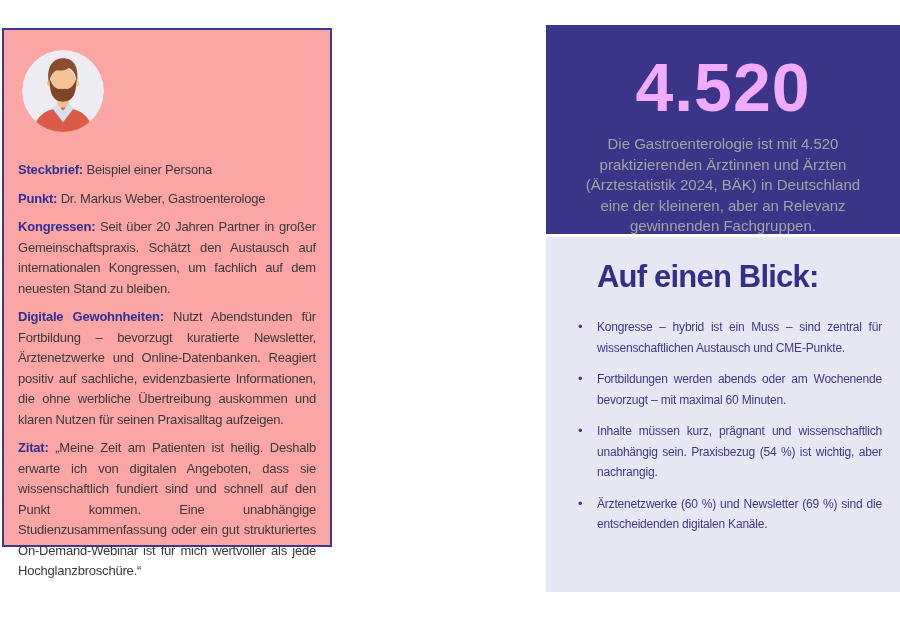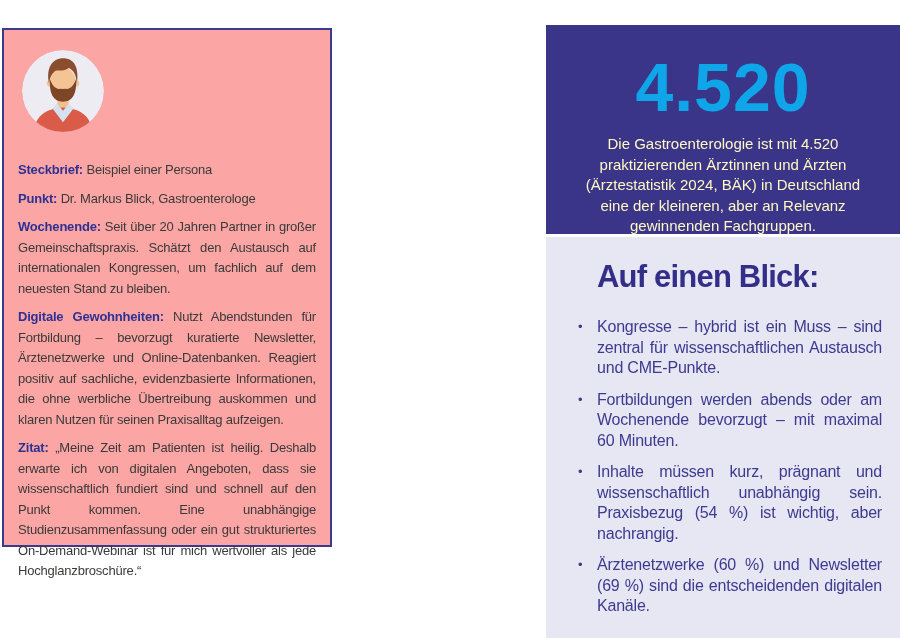--- a/index.html
+++ b/index.html
@@ -21,41 +21,41 @@
     color:#3A3A39;text-align:justify;margin:0 0 8px 0;
   }
   .para .label{font-weight:bold;color:#2E3192;}
   
   .stat-box{
     position:absolute;left:546px;top:25px;width:354px;height:209px;
     background:#3B3589;box-sizing:border-box;text-align:center;
     padding-top:28px;
   }
   .stat-number{
-    font-size:68px;font-weight:700;color:#0ea5e9;line-height:1;
+    font-size:68px;font-weight:700;color:#f0abfc;line-height:1;
     letter-spacing:1px;
   }
   .stat-desc{
-    margin:13px auto 0;width:306px;color:#fef9c3;
+    margin:13px auto 0;width:306px;color:#a3a3a3;
     font-size:15px;line-height:20.5px;
   }
   
   .glance-box{
-    position:absolute;left:546px;top:237px;width:354px;height:401px;
+    position:absolute;left:546px;top:237px;width:354px;height:355px;
     background:#E7E6F3;box-sizing:border-box;
     padding:22px 18px 0 51px;
   }
   .glance-heading{
     font-size:31px;font-weight:800;color:#332F88;
     letter-spacing:-0.8px;margin:0 0 22px 0;
   }
   ul.bullets{list-style:none;margin:0;padding:0;}
   ul.bullets li{
     position:relative;margin:0 0 11px 0;
-    font-size:16px;line-height:20.5px;letter-spacing:-0.2px;
+    font-size:12px;line-height:20.5px;letter-spacing:-0.2px;
     color:#3D3A90;text-align:justify;
   }
   ul.bullets li::before{
     content:"\2022";position:absolute;left:-19px;top:0;
     color:#3D3A90;font-size:13px;
   }
 </style>
 </head>
 <body>
 
@@ -84,22 +84,22 @@
         <path d="M34,35 C33,53 38,63 50,63 C62,63 67,53 66,35 C63,45 58,48 50,48 C42,48 37,45 34,35 Z" fill="#7E4527"></path>
 
         <path d="M42,49 Q50,54 58,49 Q54,46.5 50,47.5 Q46,46.5 42,49 Z" fill="#7E4527"></path>
 
         <path d="M33,41 C29,22 37,10 50,10 C63,10 70,20 67,41 C66,32 64,25 57,22 C49,28 42,23 40,26 C36,29 34,34 33,41 Z" fill="#8A4E2F"></path>
       </g>
     </svg>
   </div>
   <div class="paragraphs" id="profile-paragraphs">
       <p class="para"><span class="label">Steckbrief:</span> <span>Beispiel einer Persona</span></p>
-      <p class="para"><span class="label">Punkt:</span> <span>Dr. Markus Blick, Gastroenterologe</span></p>
-      <p class="para"><span class="label">Wochenende:</span> <span>Seit über 20 Jahren Partner in großer Gemeinschaftspraxis. Schätzt den Austausch auf internationalen Kongressen, um fachlich auf dem neuesten Stand zu bleiben.</span></p>
+      <p class="para"><span class="label">Punkt:</span> <span>Dr. Markus Weber, Gastroenterologe</span></p>
+      <p class="para"><span class="label">Kongressen:</span> <span>Seit über 20 Jahren Partner in großer Gemeinschaftspraxis. Schätzt den Austausch auf internationalen Kongressen, um fachlich auf dem neuesten Stand zu bleiben.</span></p>
       <p class="para"><span class="label">Digitale Gewohnheiten:</span> <span>Nutzt Abendstunden für Fortbildung – bevorzugt kuratierte Newsletter, Ärztenetzwerke und Online-Datenbanken. Reagiert positiv auf sachliche, evidenzbasierte Informationen, die ohne werbliche Übertreibung auskommen und klaren Nutzen für seinen Praxisalltag aufzeigen.</span></p>
       <p class="para"><span class="label">Zitat:</span> <span>„Meine Zeit am Patienten ist heilig. Deshalb erwarte ich von digitalen Angeboten, dass sie wissenschaftlich fundiert sind und schnell auf den Punkt kommen. Eine unabhängige Studienzusammenfassung oder ein gut strukturiertes On-Demand-Webinar ist für mich wertvoller als jede Hochglanzbroschüre.“</span></p>
     </div>
 </div>
 
 <div class="stat-box">
   <div class="stat-number">4.520</div>
   <div class="stat-desc">Die Gastroenterologie ist mit 4.520 praktizierenden Ärztinnen und Ärzten (Ärztestatistik 2024, BÄK) in Deutschland eine der kleineren, aber an Relevanz gewinnenden Fachgruppen.</div>
 </div>
 

